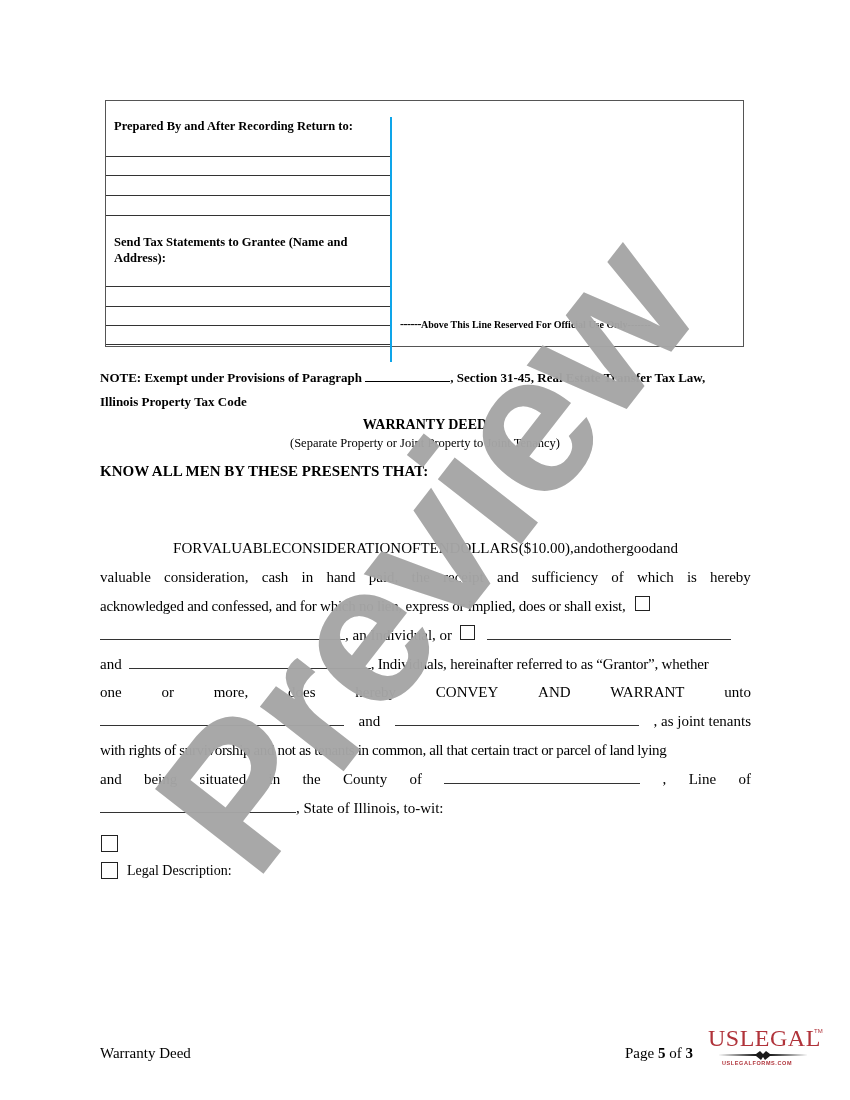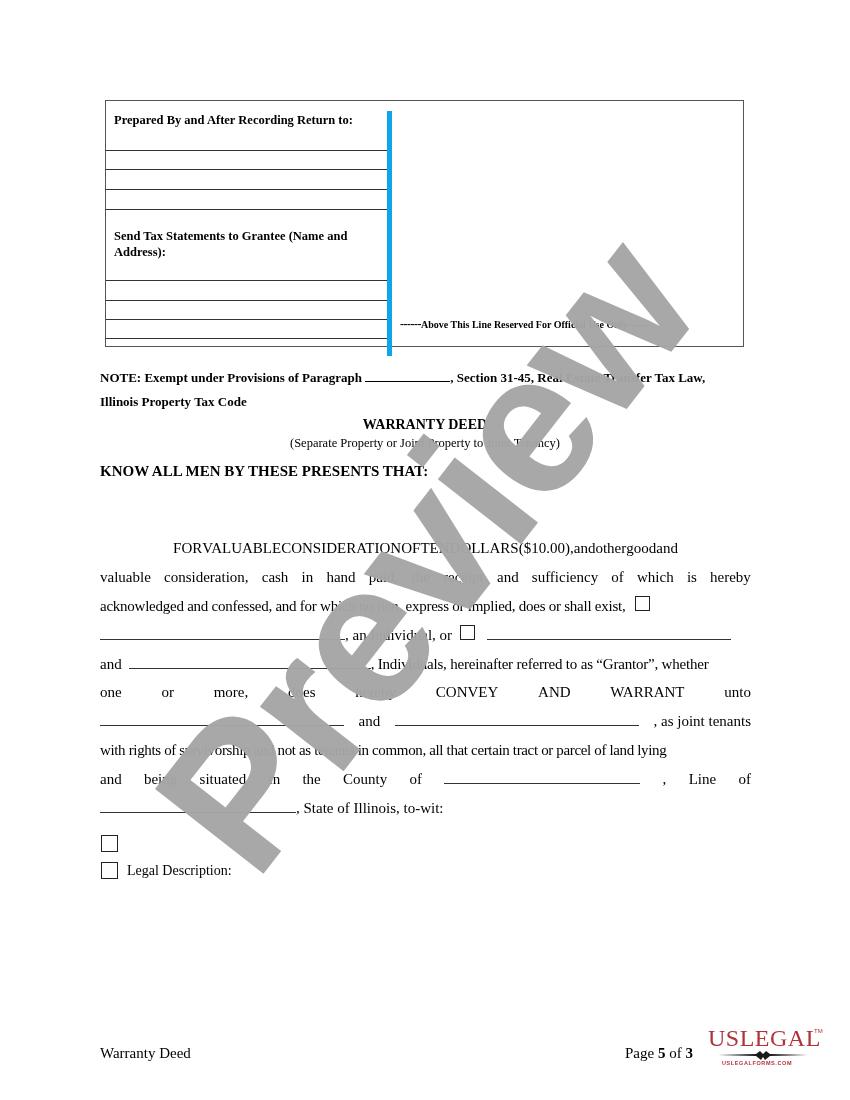--- a/index.html
+++ b/index.html
@@ -9,22 +9,22 @@
     font-family: "Liberation Serif", "DejaVu Serif", serif;
   }
   .abs { position: absolute; }
 
   
   .hdr-table {
     position: absolute; left: 105px; top: 100px; width: 639px; height: 247px;
     border: 1px solid #555; box-sizing: border-box;
   }
   .hdr-left {
-    position: absolute; left: 0; top: 10px; width: 286px; height: 100%;
-    border-right: 5px solid #0ea5e9; box-sizing: border-box;
+    position: absolute; left: 0; top: 16px; width: 286px; height: 100%;
+    border-right: 2px solid #0ea5e9; box-sizing: border-box;
   }
   .hdr-row { position: absolute; left: 0; width: 100%; border-bottom: 1px solid #333; box-sizing: border-box; }
   .hdr-label {
     font-weight: bold; font-size: 12.5px; line-height: 16px;
     padding: 1px 8px 0 8px;
   }
   .official-line {
     position: absolute; left: 8px; top: 216px;
     font-size: 10px; font-weight: bold; white-space: nowrap;
   }

